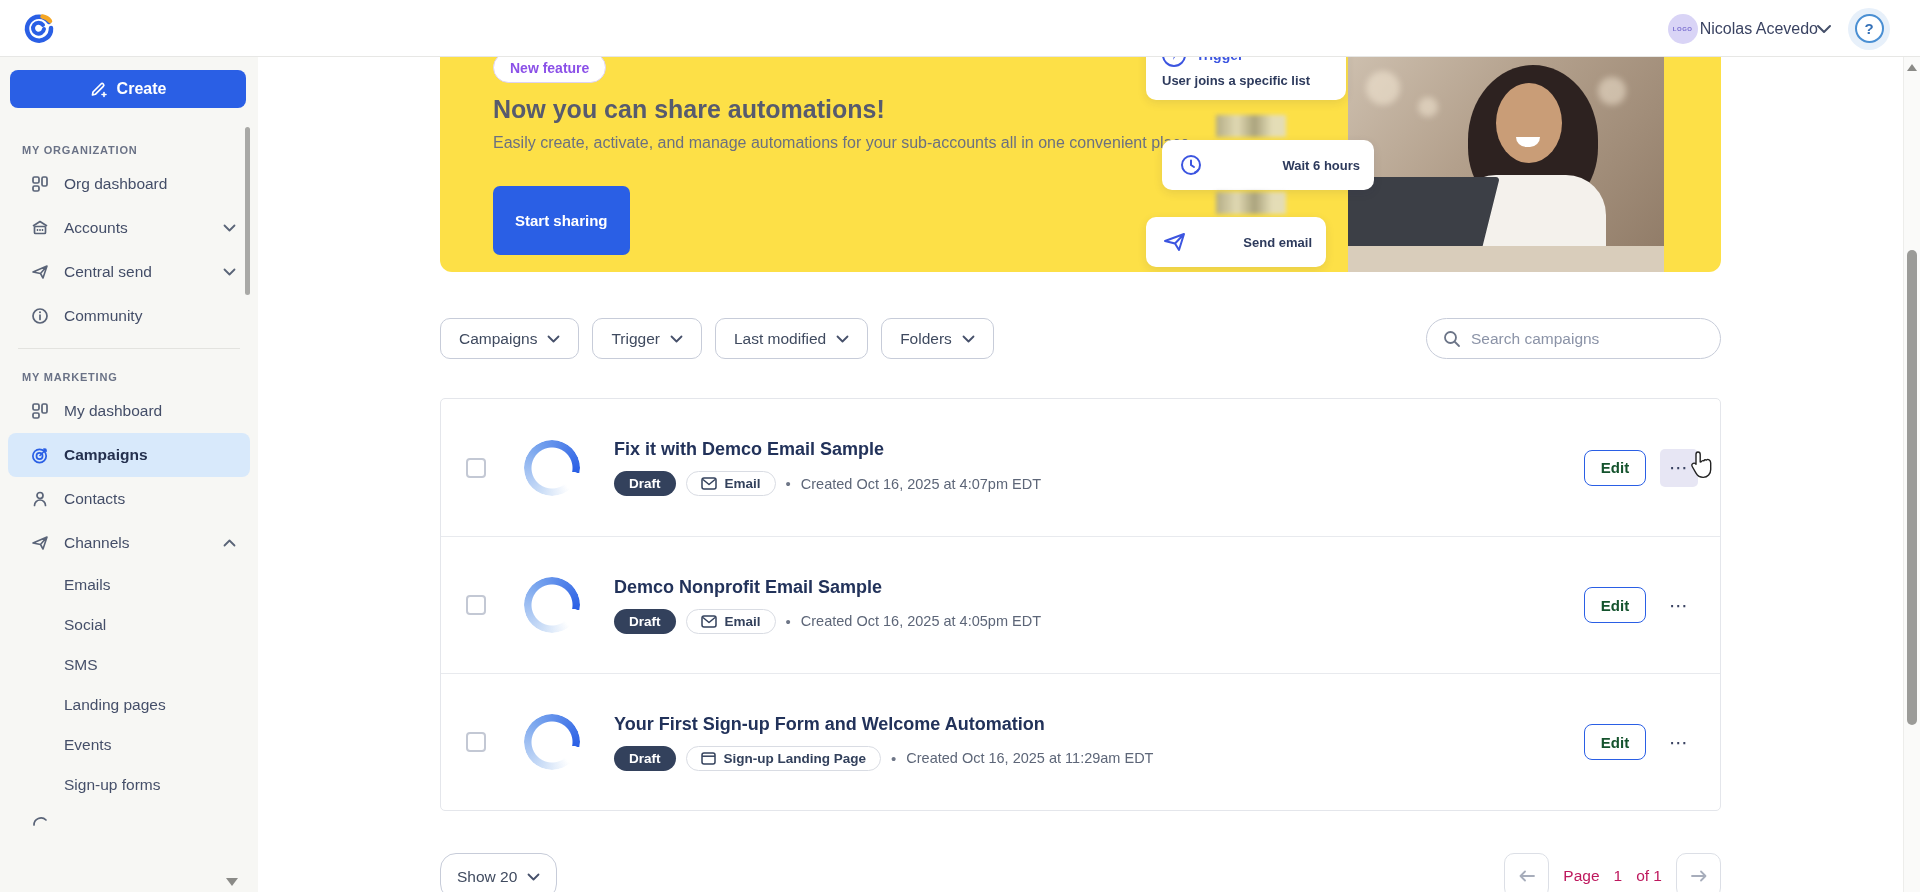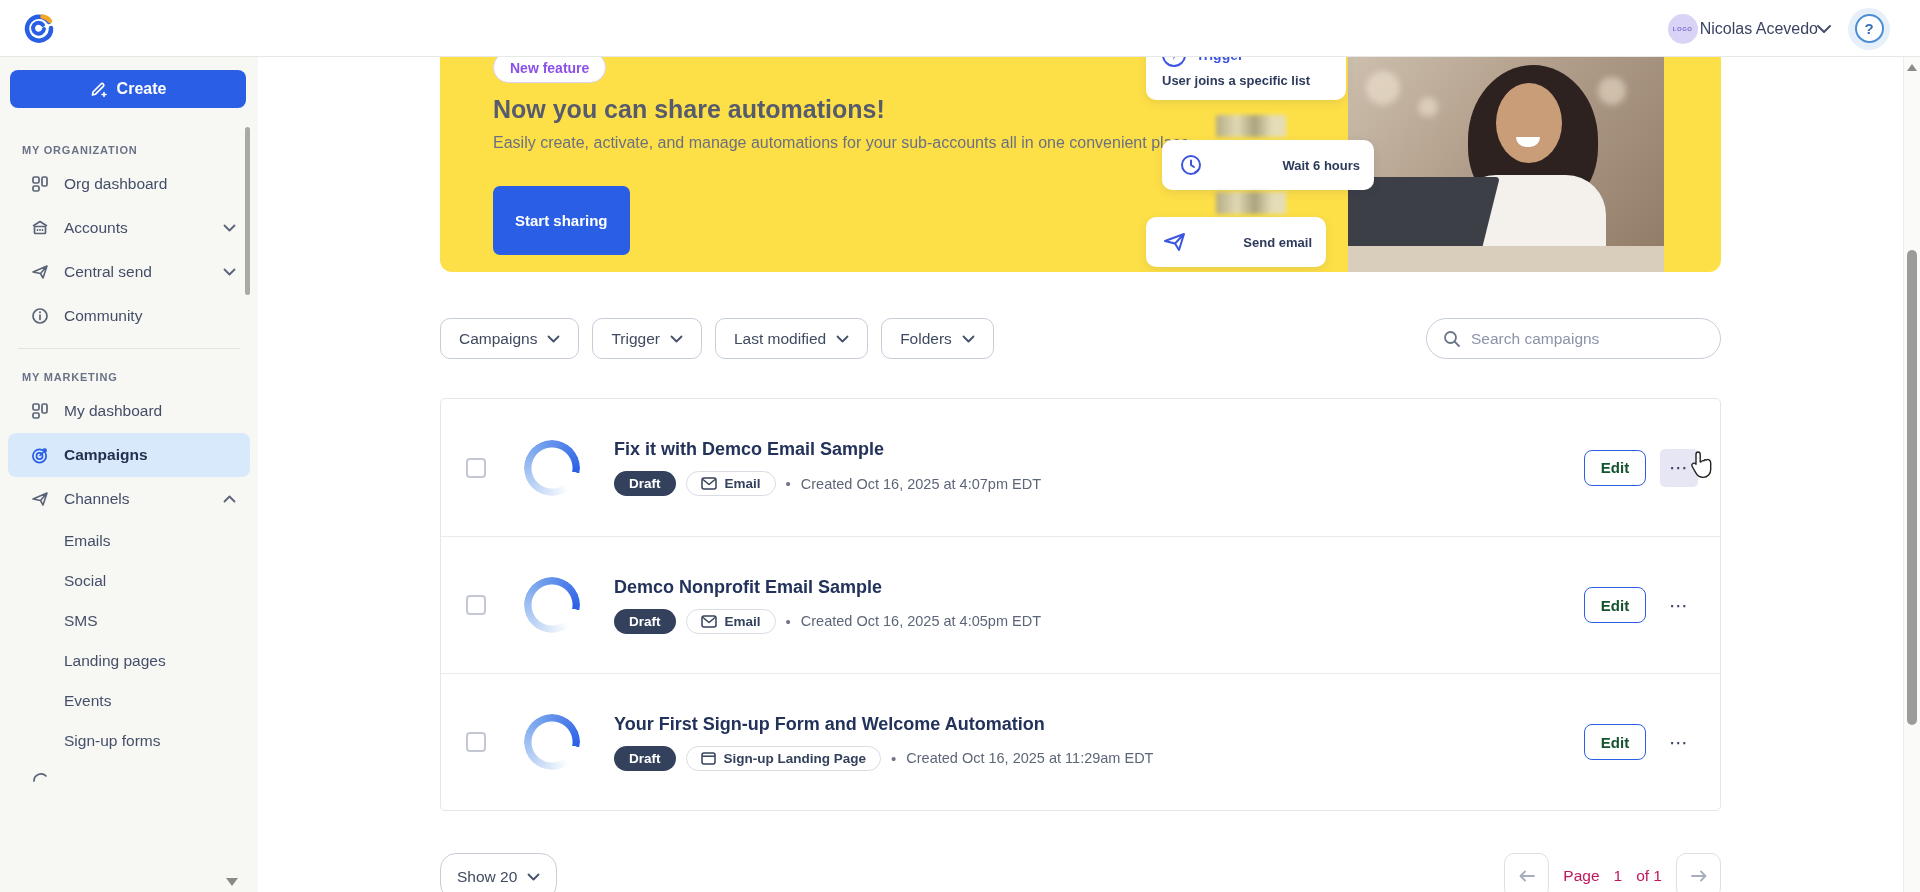--- a/index.html
+++ b/index.html
@@ -239,20 +239,29 @@
       <span class="ico">
         <svg class="icon" width="21" height="21" viewBox="0 0 21 21">
             <circle cx="10" cy="11" r="7" fill="none" stroke="#2a5fe5" stroke-width="1.8"></circle>
             <circle cx="10" cy="11" r="3.2" fill="none" stroke="#2a5fe5" stroke-width="1.8"></circle>
             <path d="M10 11 L16 5 M14.6 3.6 l2 .4 .4 2 -2 -.4 Z" stroke="#2a5fe5" stroke-width="1.6" fill="#2a5fe5" stroke-linejoin="round"></path>
           </svg>
       </span>
       <span class="lbl">Campaigns</span>
     </div>
 
+    <div class="side-item">
+      <span class="ico">
+        <svg class="icon" width="20" height="20" viewBox="0 0 20 20">
+            <circle cx="10" cy="6.5" r="3" fill="none" stroke="#5a6478" stroke-width="1.7"></circle>
+            <path d="M4.5 16.5 a5.5 5.5 0 0 1 11 0" fill="none" stroke="#5a6478" stroke-width="1.7" stroke-linecap="round"></path>
+          </svg>
+      </span>
+      <span class="lbl">Contacts</span>
+    </div>
 
     <div class="side-item">
       <span class="ico">
         <svg class="icon" width="20" height="20" viewBox="0 0 20 20">
             <path d="M3 10 L17 4 L13 16 L10.5 11.5 L3 10 Z M10.5 11.5 L17 4" fill="none" stroke="#5a6478" stroke-width="1.6" stroke-linejoin="round"></path>
           </svg>
       </span>
       <span class="lbl">Channels</span>
       <span>
           <svg class="icon" width="13" height="8" viewBox="0 0 13 8">

